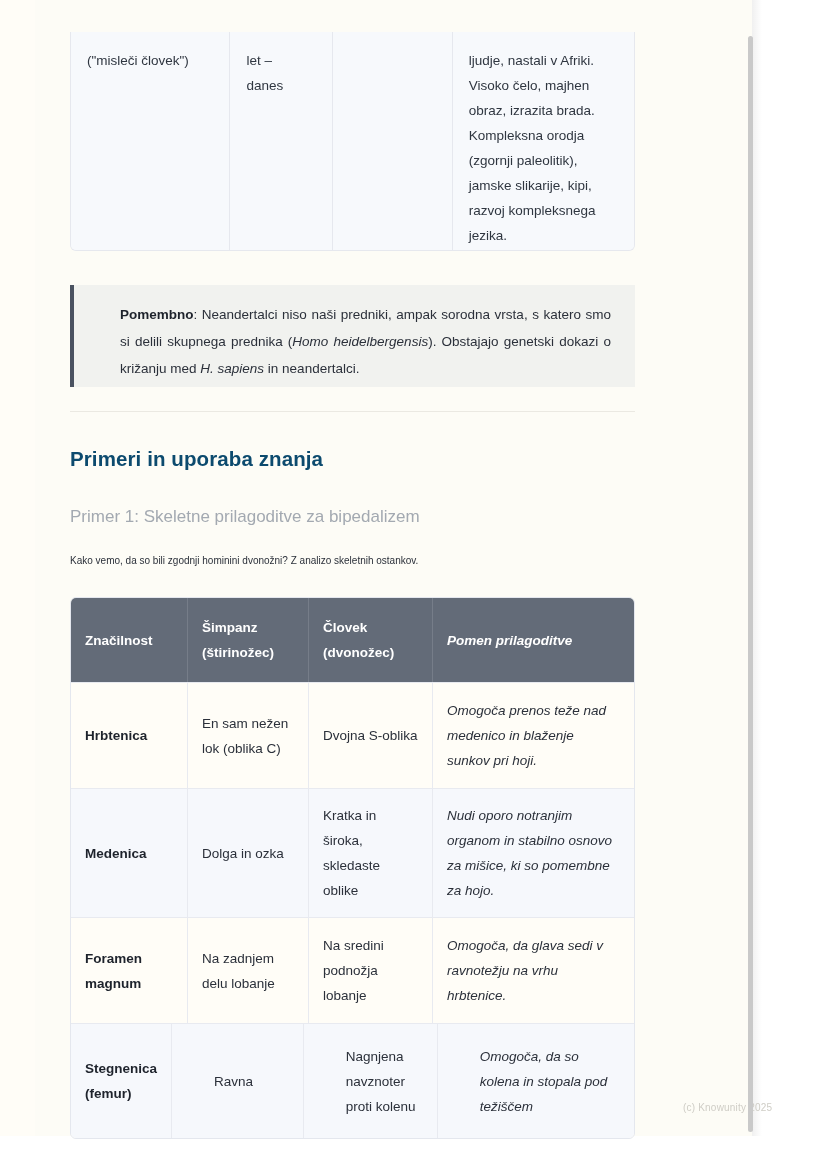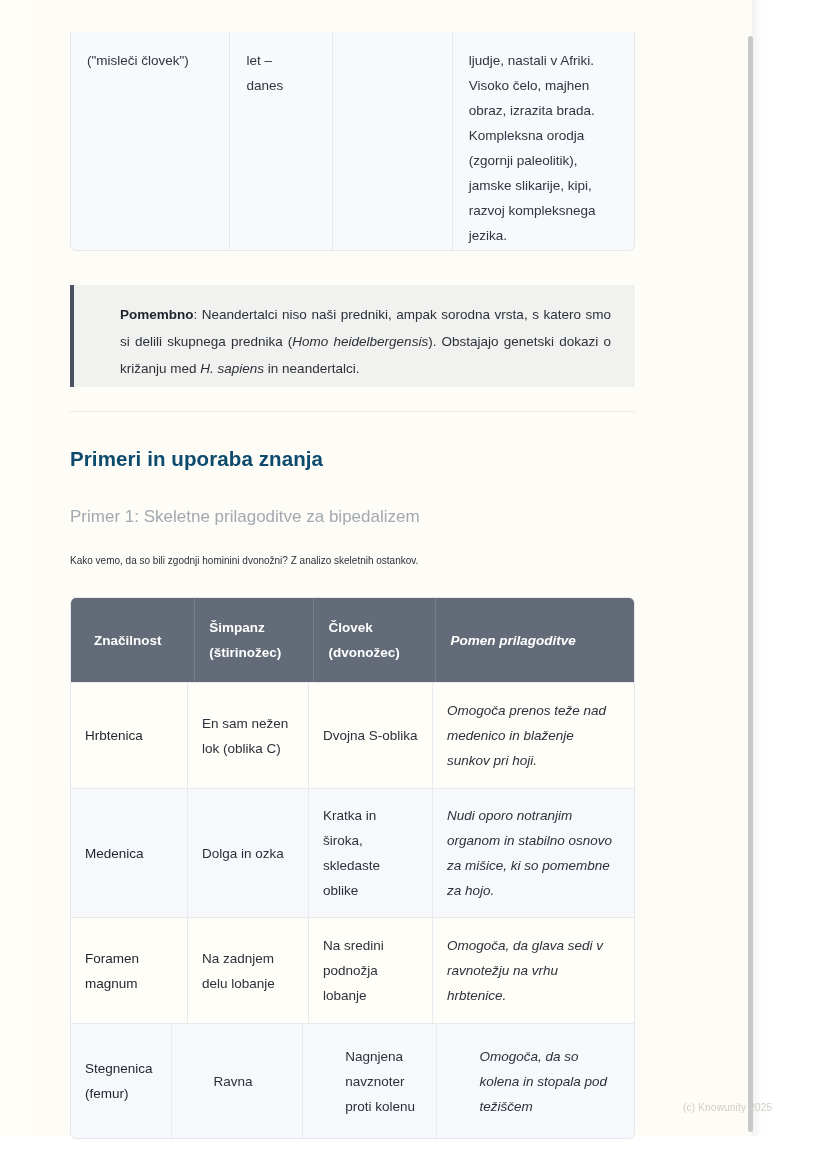--- a/index.html
+++ b/index.html
@@ -157,21 +157,20 @@
     top: 597px;
     width: 565px;
     border: 1px solid #e4e7ee;
     border-radius: 6px;
     overflow: hidden;
     background: #fffdf7;
   }
   .tb-row { display: flex; }
   .tb-head {
     background: #636b78;
-    padding-left: 9px;
   }
   .tb-head .tb-cell {
     color: #ffffff;
     font-weight: 700;
     font-size: 13.5px;
     line-height: 25px;
     padding: 17px 14px;
     border-right: 1px solid #767d89;
     display: flex;
     align-items: center;
@@ -181,21 +180,21 @@
   .tb-body .tb-cell {
     font-size: 13.5px;
     line-height: 25px;
     color: #2b303a;
     padding: 16px 14px;
     border-right: 1px solid #e8eaf0;
     display: flex;
     align-items: center;
   }
   .tb-body .tb-cell:last-child { border-right: none; }
-  .tb-body .tb-cell.first { font-weight: 400; color: #1e232c; }
+  .tb-body .tb-cell.first { font-weight: 700; color: #1e232c; }
 
   .tb-row.odd  { background: #fffdf7; }
   .tb-row.even { background: #f6f8fc; }
   .tb-body.sep { border-top: 1px solid #e8eaf0; }
 
   .tb-c1 { width: 117px; }
   .tb-c2 { width: 121px; }
   .tb-c3 { width: 124px; }
   .tb-c4 { width: 201px; font-style: italic; }
 

